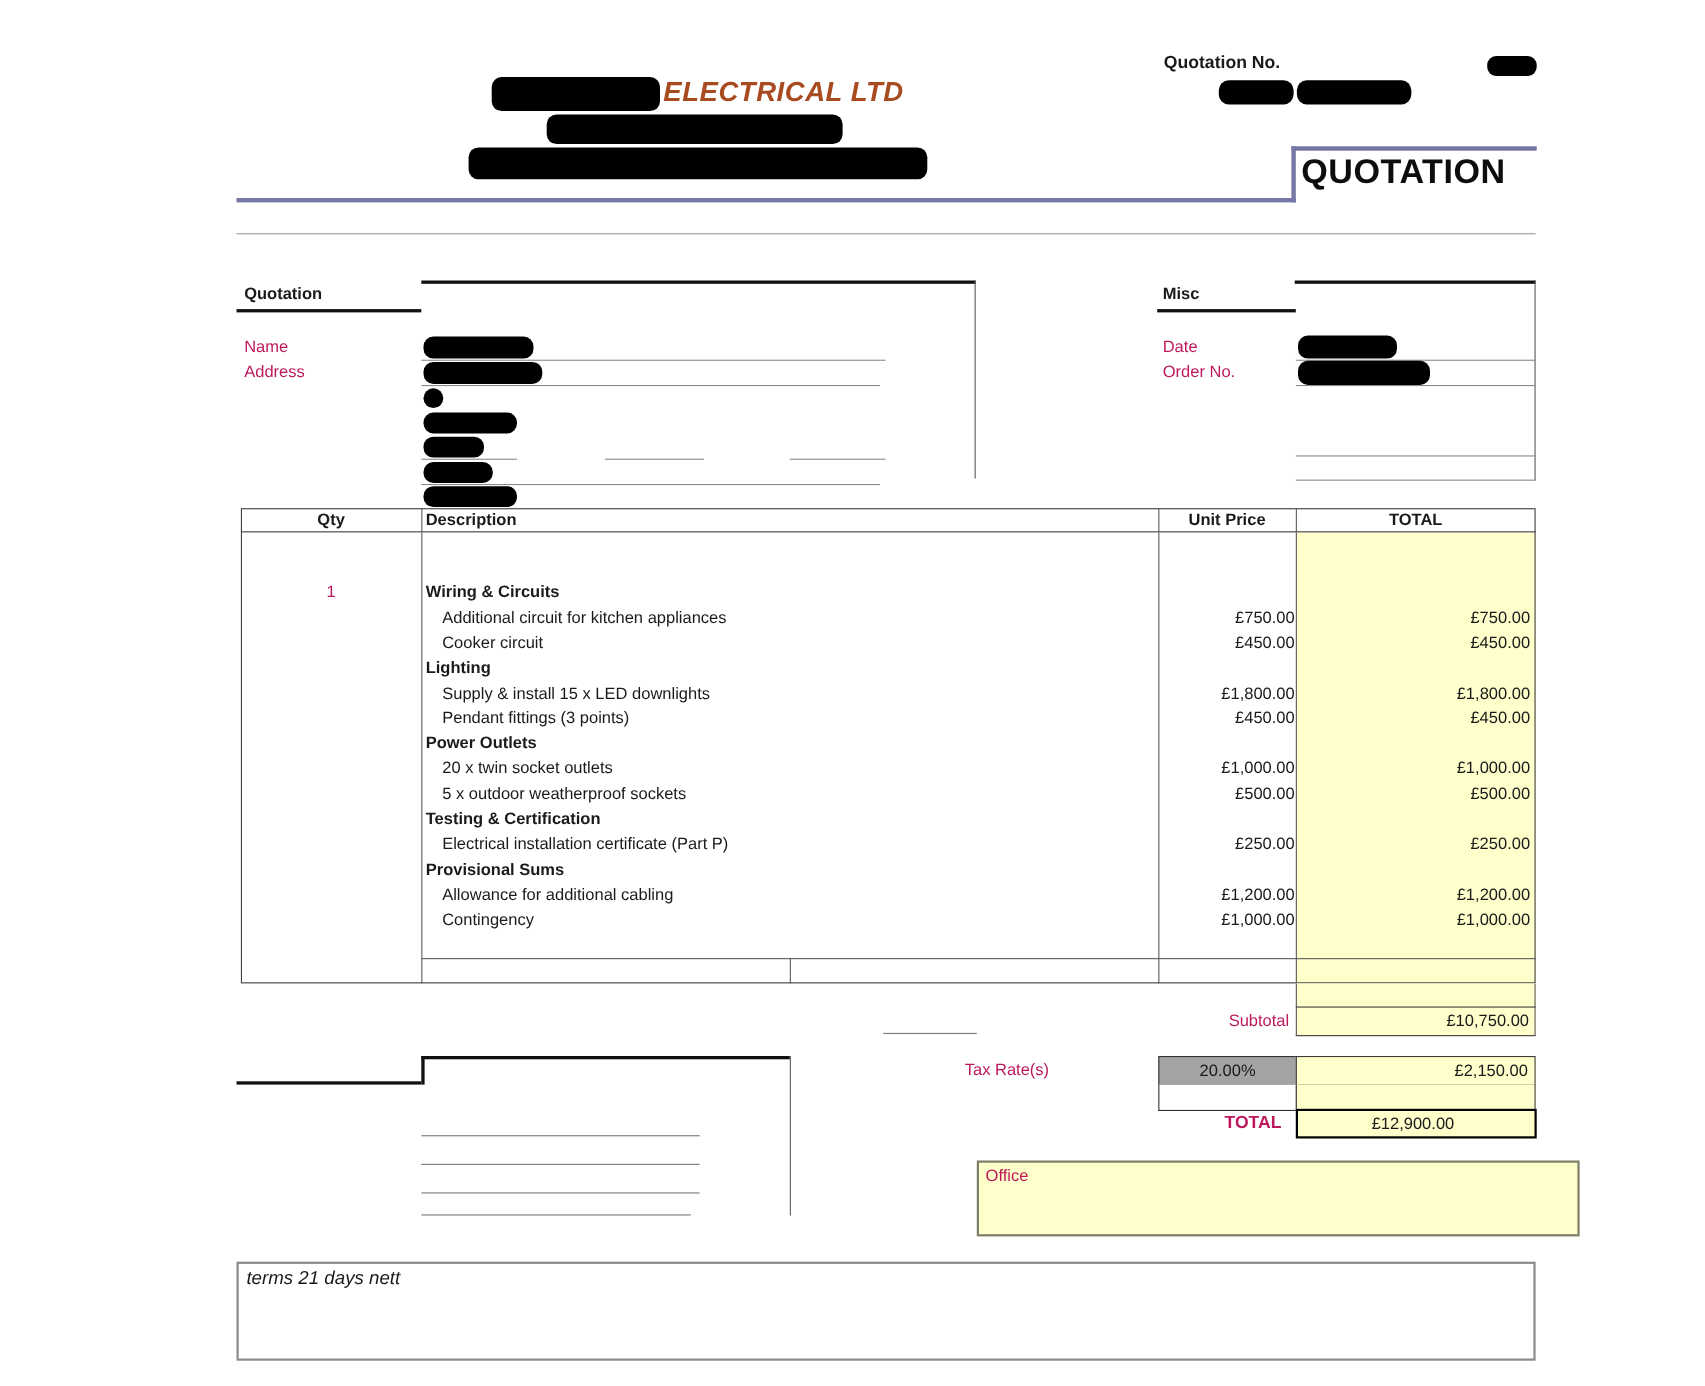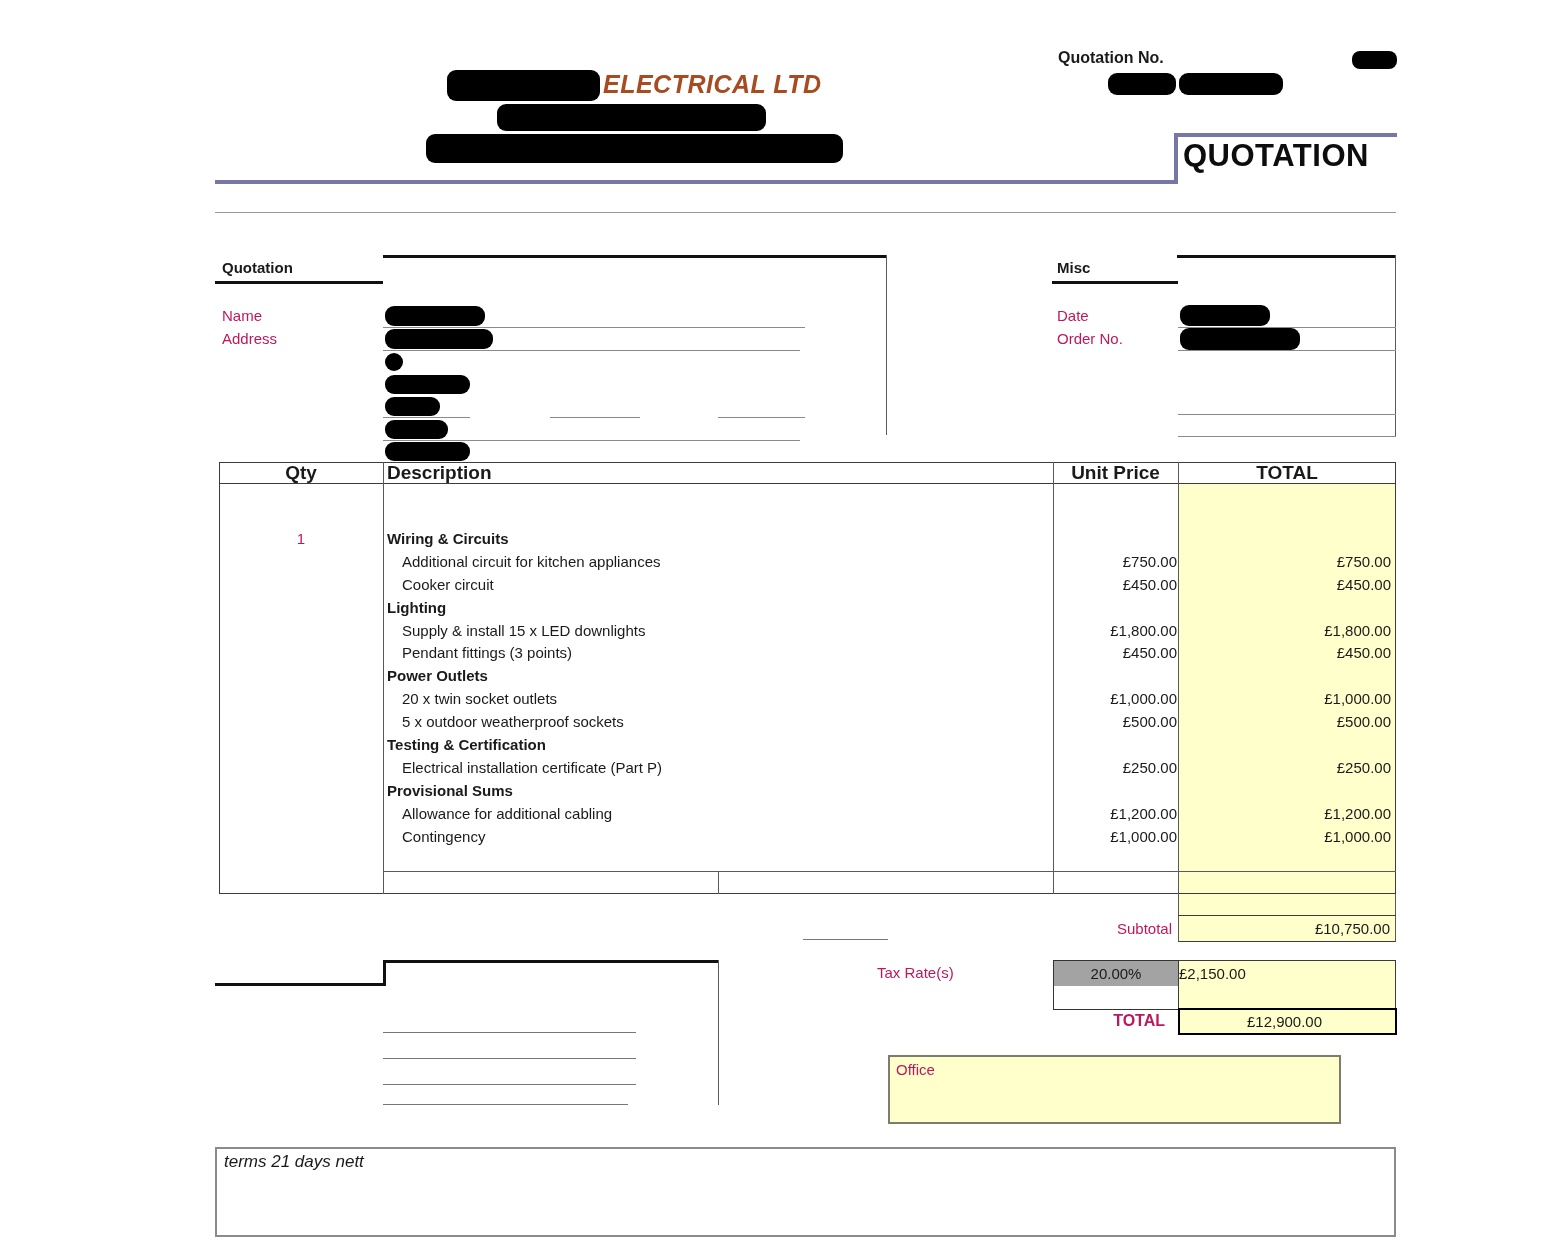--- a/index.html
+++ b/index.html
@@ -20,21 +20,21 @@
   #quotation-no-label { left:1058px; top:49px; font-size:16px; font-weight:bold; }
   #quotation-title { left:1183px; top:138px; font-size:31px; font-weight:bold; letter-spacing:0.5px; color:#0d0d0d; }
   .accent { position:absolute; background:var(--accent,#7777A7); }
 
   
   .section-label { font-size:15px; font-weight:bold; }
 
   
   #table-outline { left:219px; top:462px; width:1177px; height:432px; border:1px solid #3c3c3c; }
   .col-divider { position:absolute; width:1px; background:#5a5a5a; }
-  .hdr { position:absolute; top:463px; height:20px; line-height:20px; font-size:19px; font-weight:bold; text-align:center; }
+  .hdr { position:absolute; top:463px; height:20px; line-height:20px; font-size:15px; font-weight:bold; text-align:center; }
   .yellow { background:var(--highlight,#FFFFCC); }
 
   #items-body { left:219px; top:528px; width:1177px; height:344px; }
   .item-row { position:relative; height:22.9px; line-height:22.9px; font-size:15px; }
   .cell-desc { position:absolute; left:166px; white-space:nowrap; }
   .cell-desc.cat { padding-left:2px; font-weight:bold; }
   .cell-desc.sub { padding-left:17px; }
   .cell-unit { position:absolute; left:834px; width:338px; text-align:right; }
   .cell-unit .u { display:inline-block; width:120px; text-align:right; }
   .cell-unit .t { display:inline-block; width:214px; text-align:right; }
@@ -178,37 +178,37 @@
 
   <div class="abs yellow" style="left:1178px; top:894px; width:218px; height:48px; border-left:1px solid #5a5a5a; border-right:1px solid #5a5a5a; border-bottom:1px solid #3c3c3c;"></div>
   <div class="line" style="left:1178px; top:915px; width:218px; height:1px; background:#3c3c3c;"></div>
   <div class="abs lbl" style="left:1000px; top:920px; width:172px; text-align:right;">Subtotal</div>
   <div class="abs money" style="left:1178px; top:920px; width:212px;">£10,750.00</div>
 
   <div class="line" style="left:803px; top:939px; width:85px; height:1px; background:#777;"></div>
 
   <div class="abs lbl" style="left:877px; top:964px;">Tax Rate(s)</div>
   <div class="cellbox" style="left:1053px; top:960px; width:126px; height:27px; border:1px solid #333; background:#a3a3a3; font-size:15px; text-align:center; line-height:25px;"><span>20.00%</span></div>
-  <div class="cellbox yellow" style="left:1178px; top:960px; width:218px; height:27px; border:1px solid #3c3c3c; font-size:15px; line-height:25px; padding-right:6px;"><span>£2,150.00</span></div>
+  <div class="cellbox yellow" style="left:1178px; top:960px; width:218px; height:27px; border:1px solid #3c3c3c; font-size:15px; text-align:right; line-height:25px; padding-right:6px;"><span>£2,150.00</span></div>
   <div class="cellbox" style="left:1053px; top:986px; width:126px; height:24px; border:1px solid #333; border-top:none; background:#fff;"></div>
   <div class="cellbox yellow" style="left:1178px; top:986px; width:218px; height:23px; border-left:1px solid #3c3c3c; border-right:1px solid #3c3c3c;"></div>
 
   <div class="abs lbl bold" style="left:1000px; top:1012px; width:165px; text-align:right; font-size:16px;">TOTAL</div>
   <div class="cellbox yellow" style="left:1178px; top:1008px; width:219px; height:27px; border:2px solid #000; font-size:15px; text-align:center; line-height:23px; padding-right:6px;"><span>£12,900.00</span></div>
 
   <div class="thick" style="left:215px; top:983px; width:168px; height:3px;"></div>
   <div class="thick" style="left:383px; top:960px; width:3px; height:26px;"></div>
   <div class="thick" style="left:383px; top:960px; width:335px; height:3px;"></div>
   <div class="line" style="left:718px; top:960px; width:1px; height:145px; background:#5a5a5a;"></div>
   <div class="line" style="left:383px; top:1032px; width:253px; height:1px; background:#777;"></div>
   <div class="line" style="left:383px; top:1058px; width:253px; height:1px; background:#777;"></div>
   <div class="line" style="left:383px; top:1084px; width:253px; height:1px; background:#777;"></div>
   <div class="line" style="left:383px; top:1104px; width:245px; height:1px; background:#777;"></div>
 
-  <div class="cellbox yellow" style="left:888px; top:1055px; width:453px; height:69px; border:2px solid #7d7d6d;">
+  <div class="cellbox yellow" style="left:888px; top:1055px; width:548px; height:69px; border:2px solid #7d7d6d;">
     <span class="lbl" style="position:absolute; left:6px; top:4px;">Office</span>
   </div>
 
   <div class="cellbox" style="left:215px; top:1147px; width:1181px; height:90px; border:2px solid #8a8a8a; background:#fff;">
     <span style="position:absolute; left:7px; top:3px; font-size:17px; font-style:italic;">terms 21 days nett</span>
   </div>
 
 </div>
 
 </body></html>

